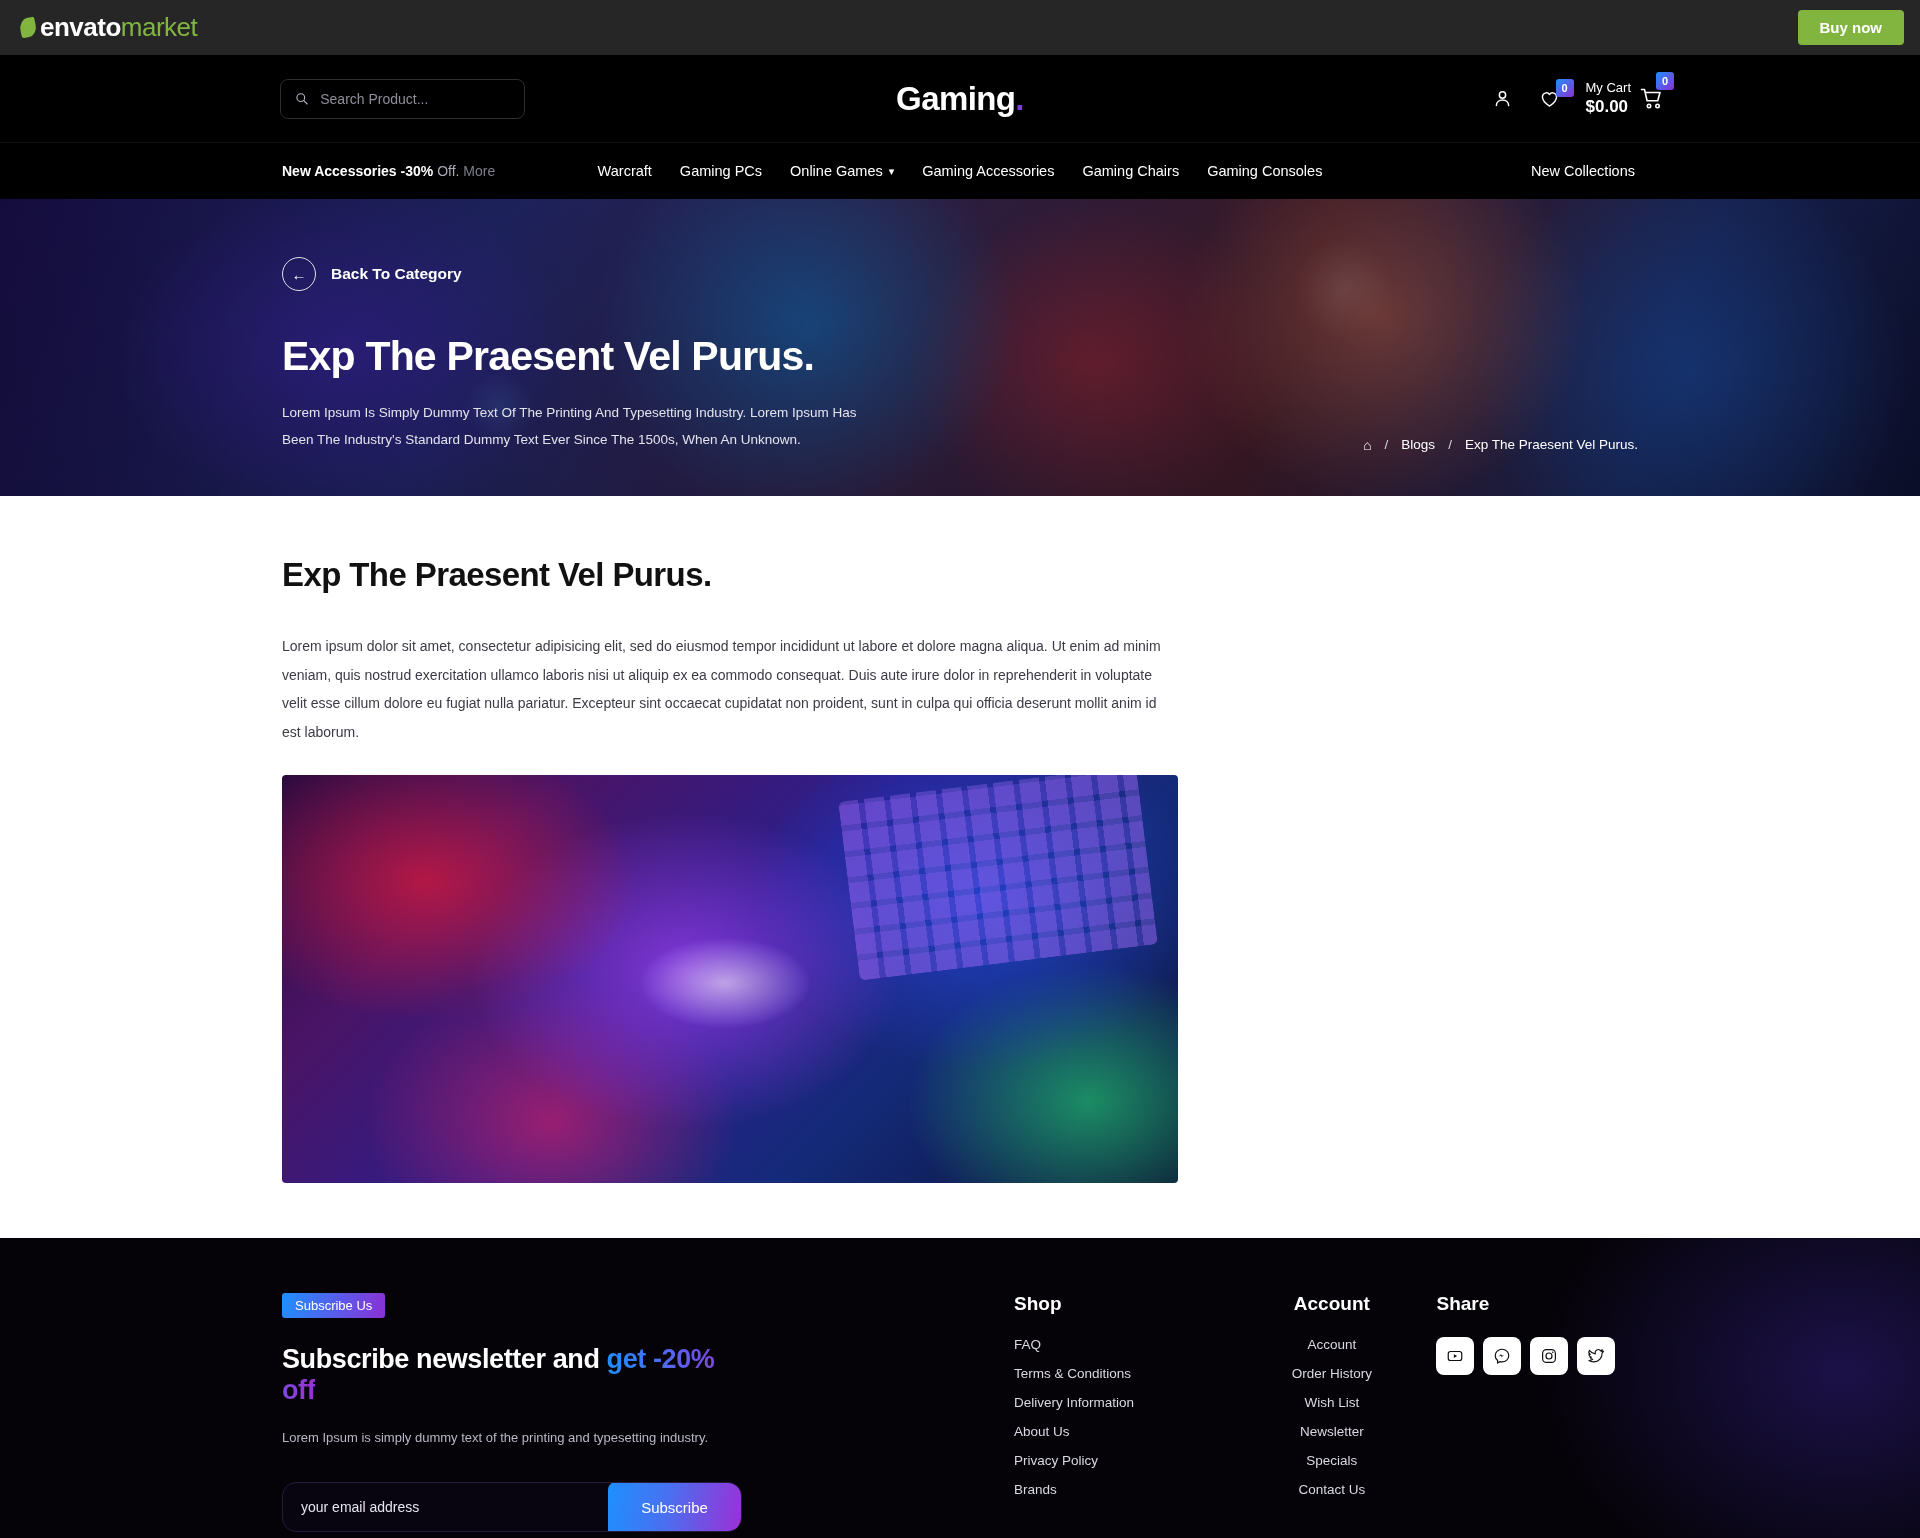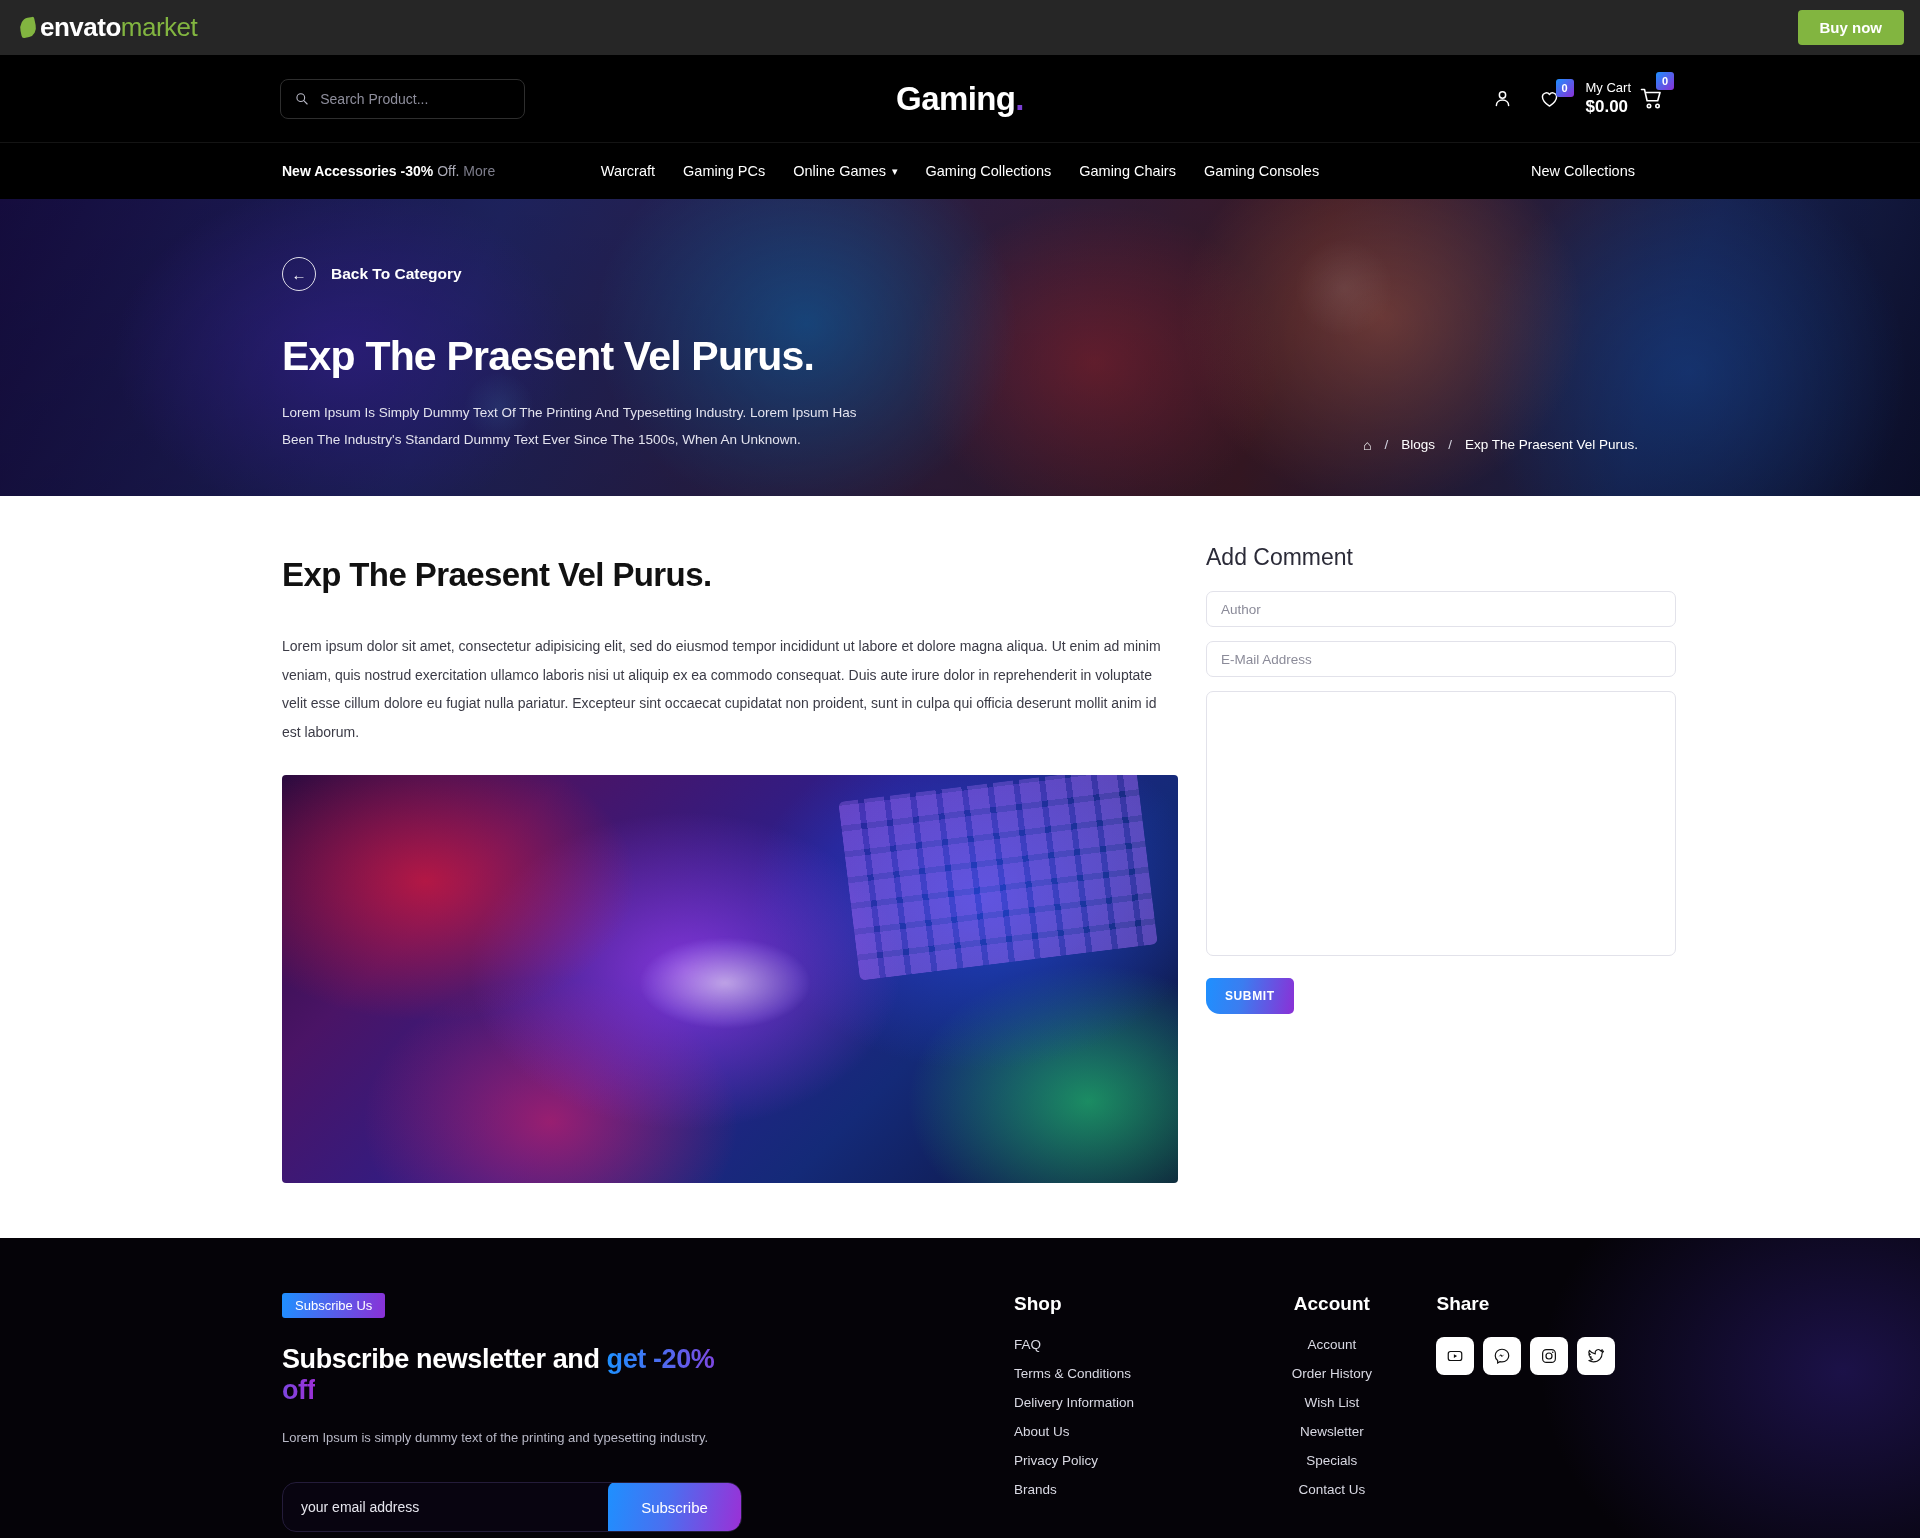--- a/index.html
+++ b/index.html
@@ -315,21 +315,21 @@
         <span>Warcraft</span>
       </div>
     <div class="nav-link">
         <span>Gaming PCs</span>
       </div>
     <div class="nav-link">
       <span>Online Games</span>
       <span class="chev">▾</span>
     </div>
     <div class="nav-link">
-        <span>Gaming Collections</span>
+        <span>Gaming Accessories</span>
       </div>
     <div class="nav-link">
         <span>Gaming  Chairs</span>
       </div>
     <div class="nav-link">
         <span>Gaming  Consoles</span>
       </div>
   </div>
 
   <div class="new-collections">New Collections</div>
@@ -353,27 +353,20 @@
   </div>
 </div>
 
 <div class="main">
   <div class="article">
     <div class="article-title">Exp The Praesent Vel Purus.</div>
     <div class="article-body">Lorem ipsum dolor sit amet, consectetur adipisicing elit, sed do eiusmod tempor incididunt ut labore et dolore magna aliqua. Ut enim ad minim veniam, quis nostrud exercitation ullamco laboris nisi ut aliquip ex ea commodo consequat. Duis aute irure dolor in reprehenderit in voluptate velit esse cillum dolore eu fugiat nulla pariatur. Excepteur sint occaecat cupidatat non proident, sunt in culpa qui officia deserunt mollit anim id est laborum.</div>
     <div class="article-img"></div>
   </div>
 
-  <div class="comment-panel">
-    <div class="comment-title">Add Comment</div>
-    <input class="field" placeholder="Author" style="">
-    <input class="field" placeholder="E-Mail Address" style="">
-    <textarea class="textarea" placeholder="" style=""></textarea>
-    <button class="submit-btn">SUBMIT</button>
-  </div>
 </div>
 
 <div class="footer">
   <div class="footer-cols">
 
     <div class="fc-sub">
       <span class="sub-badge">Subscribe Us</span>
       <div class="sub-head">
         <span>Subscribe newsletter and </span><span class="sub-grad">get -20% off</span>
       </div>

